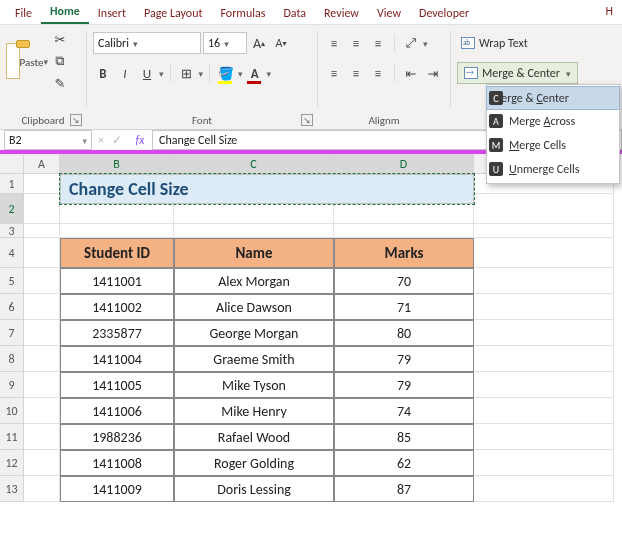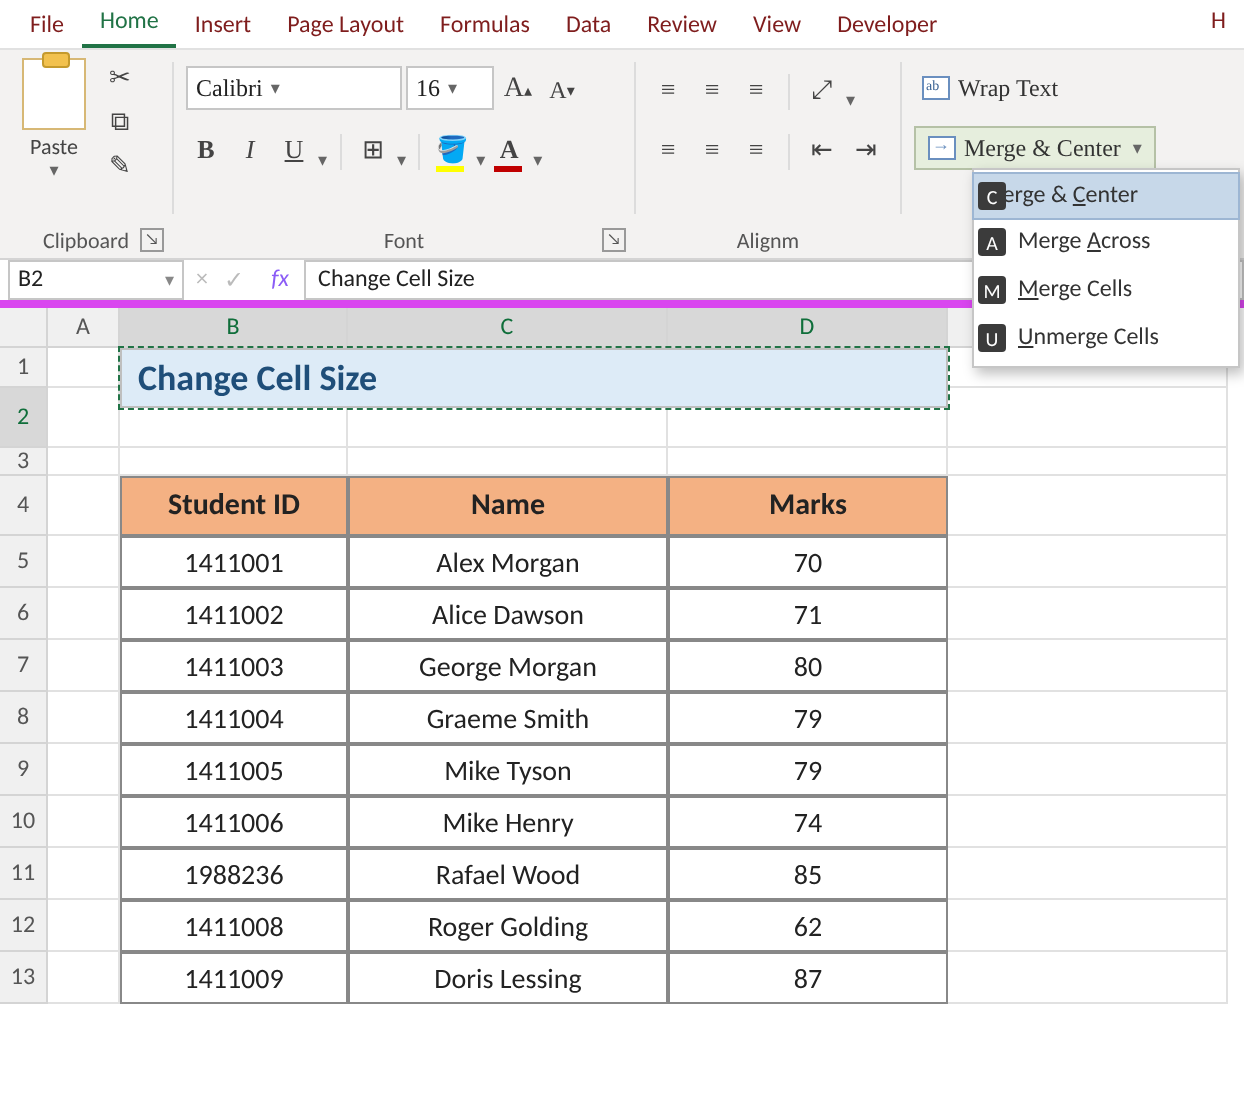--- a/index.html
+++ b/index.html
@@ -1,36 +1,36 @@
 <!DOCTYPE html>
 <html><head>
 <meta charset="utf-8">
 <style>
   * { box-sizing: border-box; margin: 0; padding: 0; }
   body { font-family: "Segoe UI", Calibri, Arial, sans-serif; font-size: 12px; color: #222; background: #fff; width: 622px; height: 559px; overflow: hidden; position: relative; }
 
   
   .tabs { display: flex; align-items: flex-end; height: 24px; padding-left: 6px; background: #fff; }
   .tab { padding: 4px 9px; font-size: 12px; color: #7f1d1d; cursor: default; }
-  .tab.active { color: #217346; border-bottom: 2px solid #217346; font-weight: 400; }
+  .tab.active { color: #217346; border-bottom: 2px solid #217346; font-weight: 700; }
   .topright { position: absolute; top: 0; right: 0; }
 
   
   .ribbon { display: flex; height: 106px; background: #f3f2f1; border-bottom: 1px solid #d4d4d4; border-top: 1px solid #e1e1e1; }
   .group { padding: 2px 6px 0 6px; height: 100%; position: relative; display: flex; flex-direction: column; }
   .group-label { position: absolute; bottom: 2px; left: 50%; transform: translateX(-50%); font-size: 11px; color: #555; }
   .vsep { width: 1px; background: #dcdcdc; margin: 6px 0 22px 0; }
   .dialog-launcher { position: absolute; bottom: 3px; right: 4px; width: 12px; height: 12px; border: 1px solid #999; font-size: 8px; display: flex; align-items: center; justify-content: center; color: #555;}
-  .ribbon-row { display: flex; align-items: flex-end; gap: 2px; height: 24px; font-family: Liberation Serif, serif; }
+  .ribbon-row { display: flex; align-items: center; gap: 2px; height: 24px; }
   .small-btn { width: 20px; height: 20px; display: flex; align-items: center; justify-content: center; font-size: 13px; color: #444; cursor: default; }
   .combo { height: 22px; background: #fff; border: 1px solid #c6c6c6; display: flex; align-items: center; padding: 0 4px; font-size: 12px; }
   .combo .arrow { margin-left: 4px; font-size: 9px; color: #666; }
 
   
-  .paste-big { width: 42px; height: 66px; display: flex; flex-direction: column; align-items: center; justify-content: flex-start; padding-top: 2px; }
+  .paste-big { width: 42px; height: 66px; display: flex; flex-direction: row; align-items: center; justify-content: flex-start; padding-top: 2px; }
   .paste-icon { width: 32px; height: 36px; background: linear-gradient(#fff,#fff); border: 1px solid #d7b875; position: relative; }
   .paste-icon::before { content: ""; position: absolute; top: -4px; left: 9px; width: 12px; height: 6px; background: #f2c14e; border:1px solid #c59a2d; border-radius: 2px;}
   .paste-label { font-size: 11px; margin-top: 2px; color: #444; }
 
   
   .merge-btn { display: inline-flex; align-items: center; gap: 4px; border: 1px solid #b5c1a6; background: #e6eedd; padding: 2px 6px; height: 22px; font-size: 12px; color: #333; }
   .merge-btn .m-icon { width: 14px; height: 12px; border: 1px solid #6a8fbf; display: inline-flex; position: relative; background: #fff;}
   .merge-btn .m-icon::before { content: "→"; position: absolute; top:-2px; left:1px; font-size:9px; color:#6a8fbf;}
   .merge-btn .dd { font-size: 9px; color:#666; margin-left:2px;}
   .wrap-btn { display:inline-flex; align-items:center; gap:4px; padding:2px 4px; height:22px; font-size:12px; color:#333;}
@@ -272,21 +272,21 @@
         <div class="rowhead r-data">6</div>
         <div class="cell colA r-data"></div>
         <div class="cell tbl-cell colB r-data">1411002</div>
         <div class="cell tbl-cell colC r-data">Alice Dawson</div>
         <div class="cell tbl-cell colD r-data">71</div>
         <div class="cell colE r-data"></div>
       </div>
       <div class="row r-data">
         <div class="rowhead r-data">7</div>
         <div class="cell colA r-data"></div>
-        <div class="cell tbl-cell colB r-data">1411003</div>
+        <div class="cell tbl-cell colB r-data">2335877</div>
         <div class="cell tbl-cell colC r-data">George Morgan</div>
         <div class="cell tbl-cell colD r-data">80</div>
         <div class="cell colE r-data"></div>
       </div>
       <div class="row r-data">
         <div class="rowhead r-data">8</div>
         <div class="cell colA r-data"></div>
         <div class="cell tbl-cell colB r-data">1411004</div>
         <div class="cell tbl-cell colC r-data">Graeme Smith</div>
         <div class="cell tbl-cell colD r-data">79</div>

